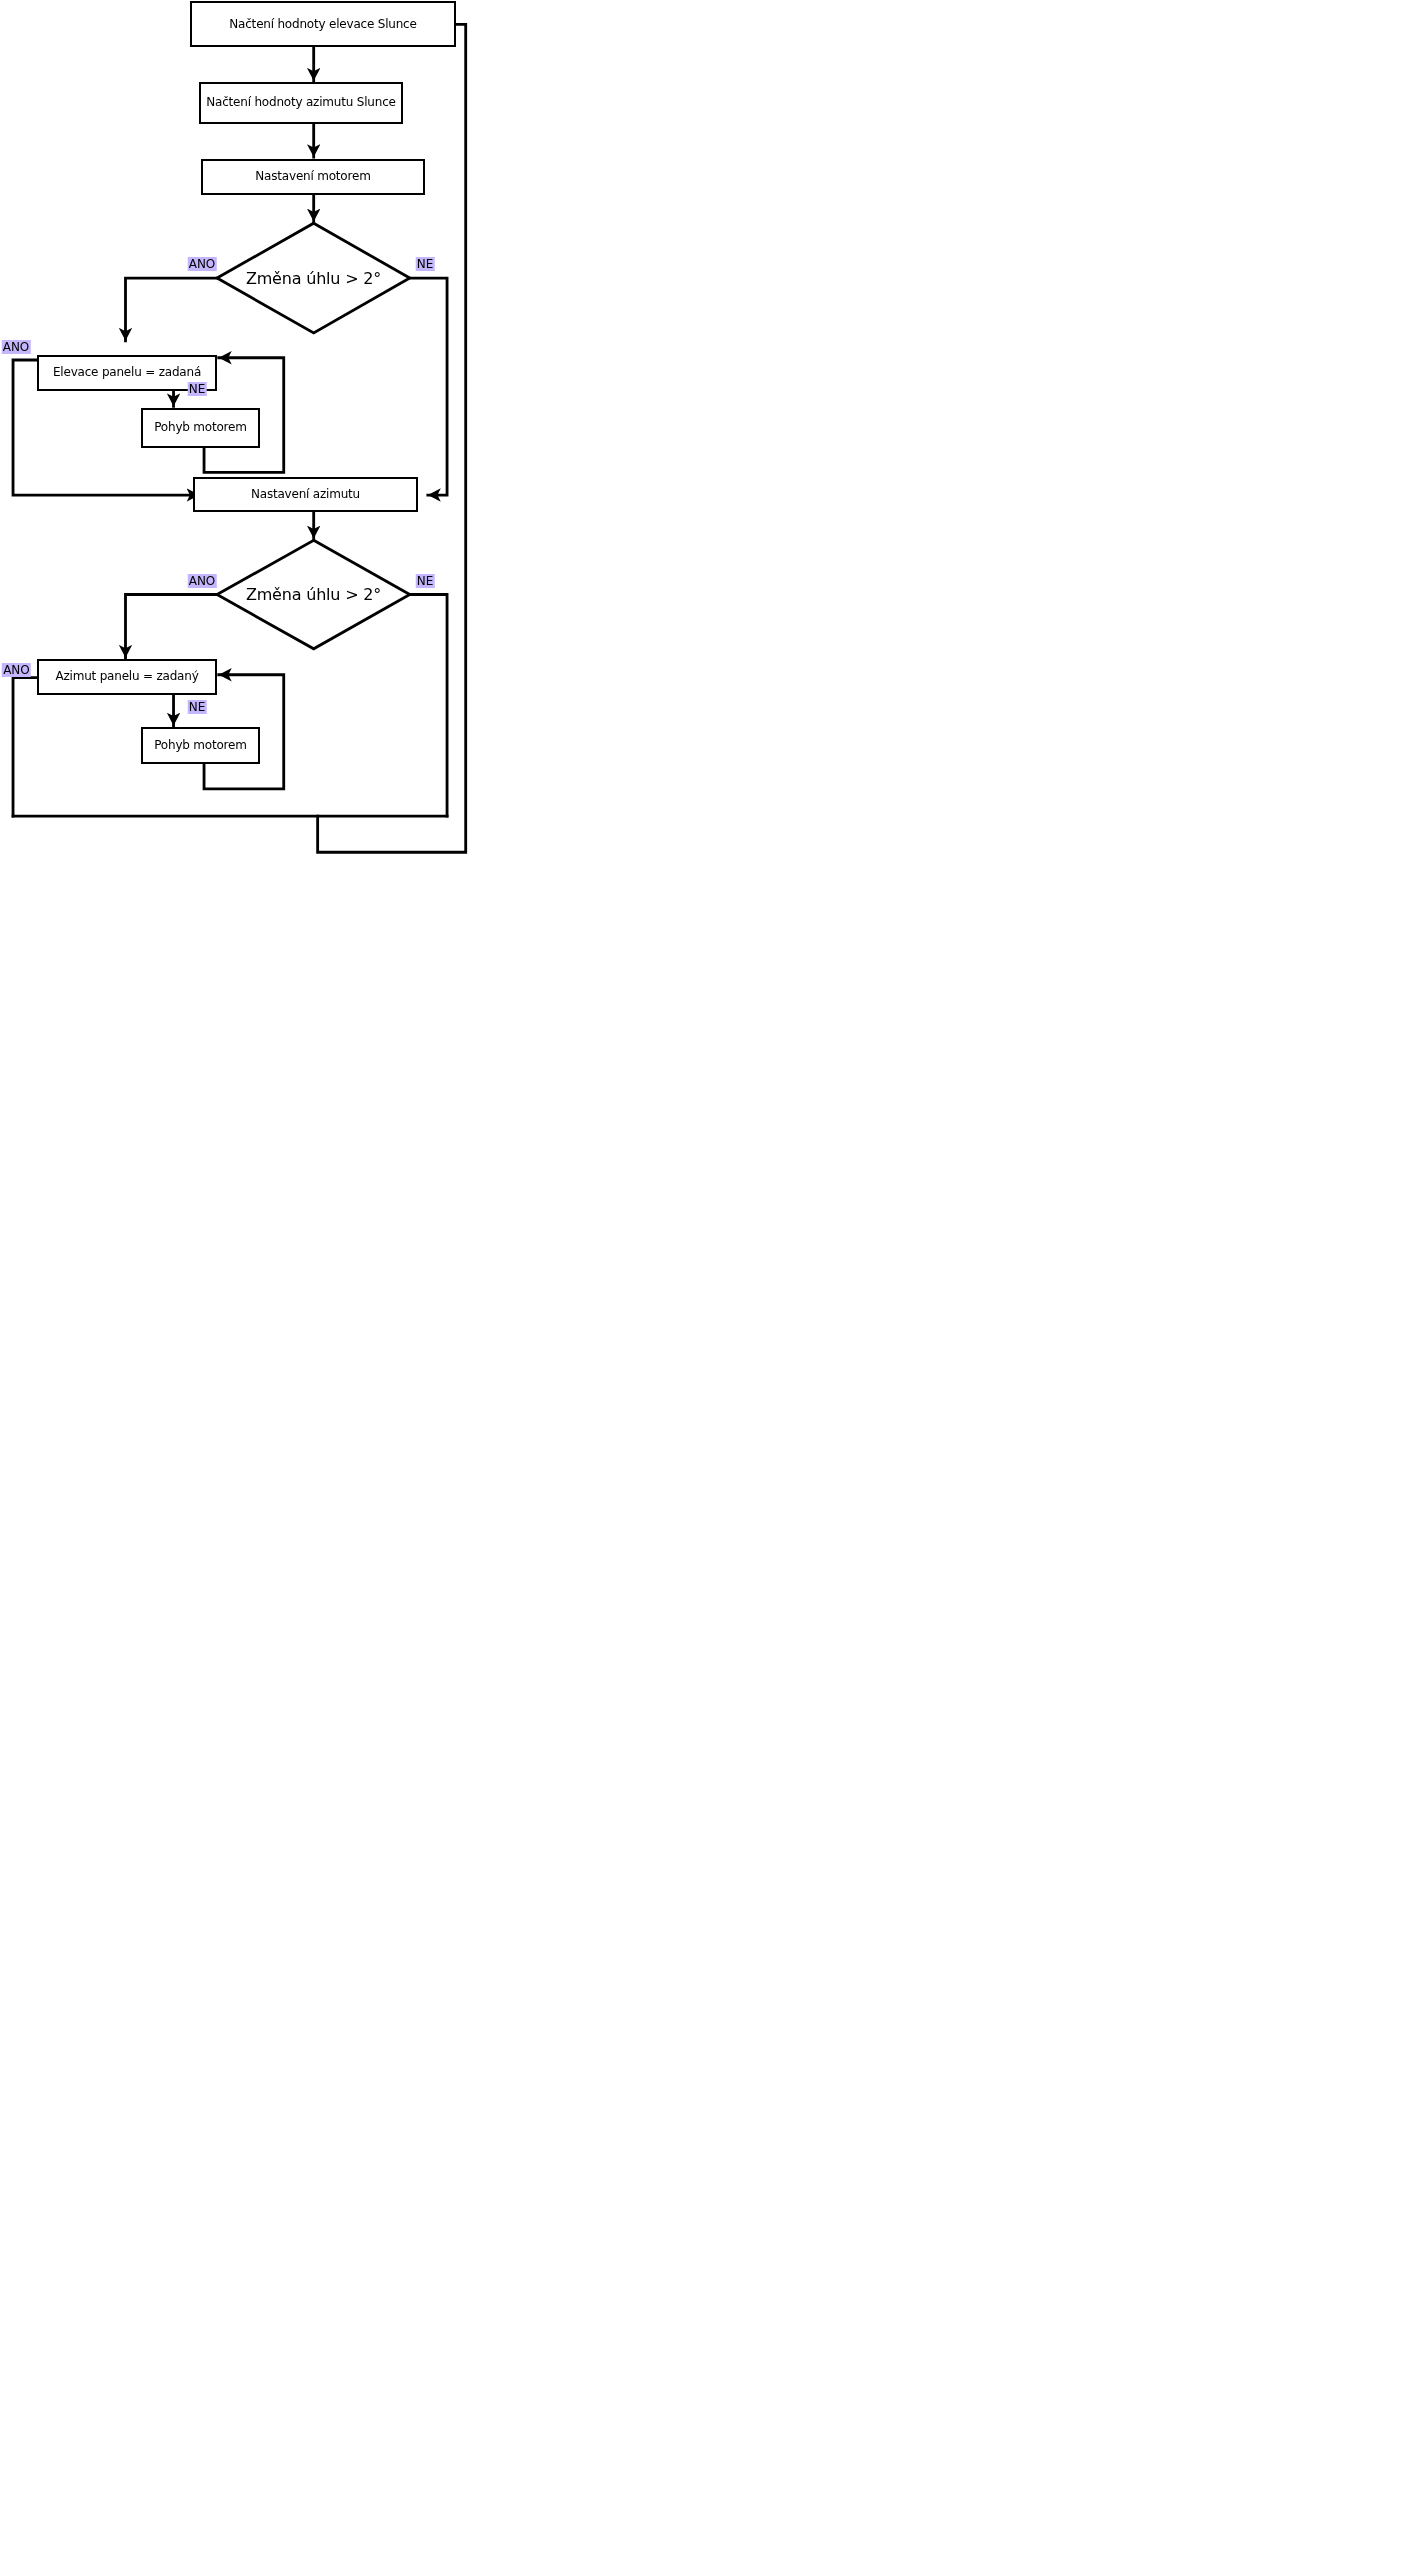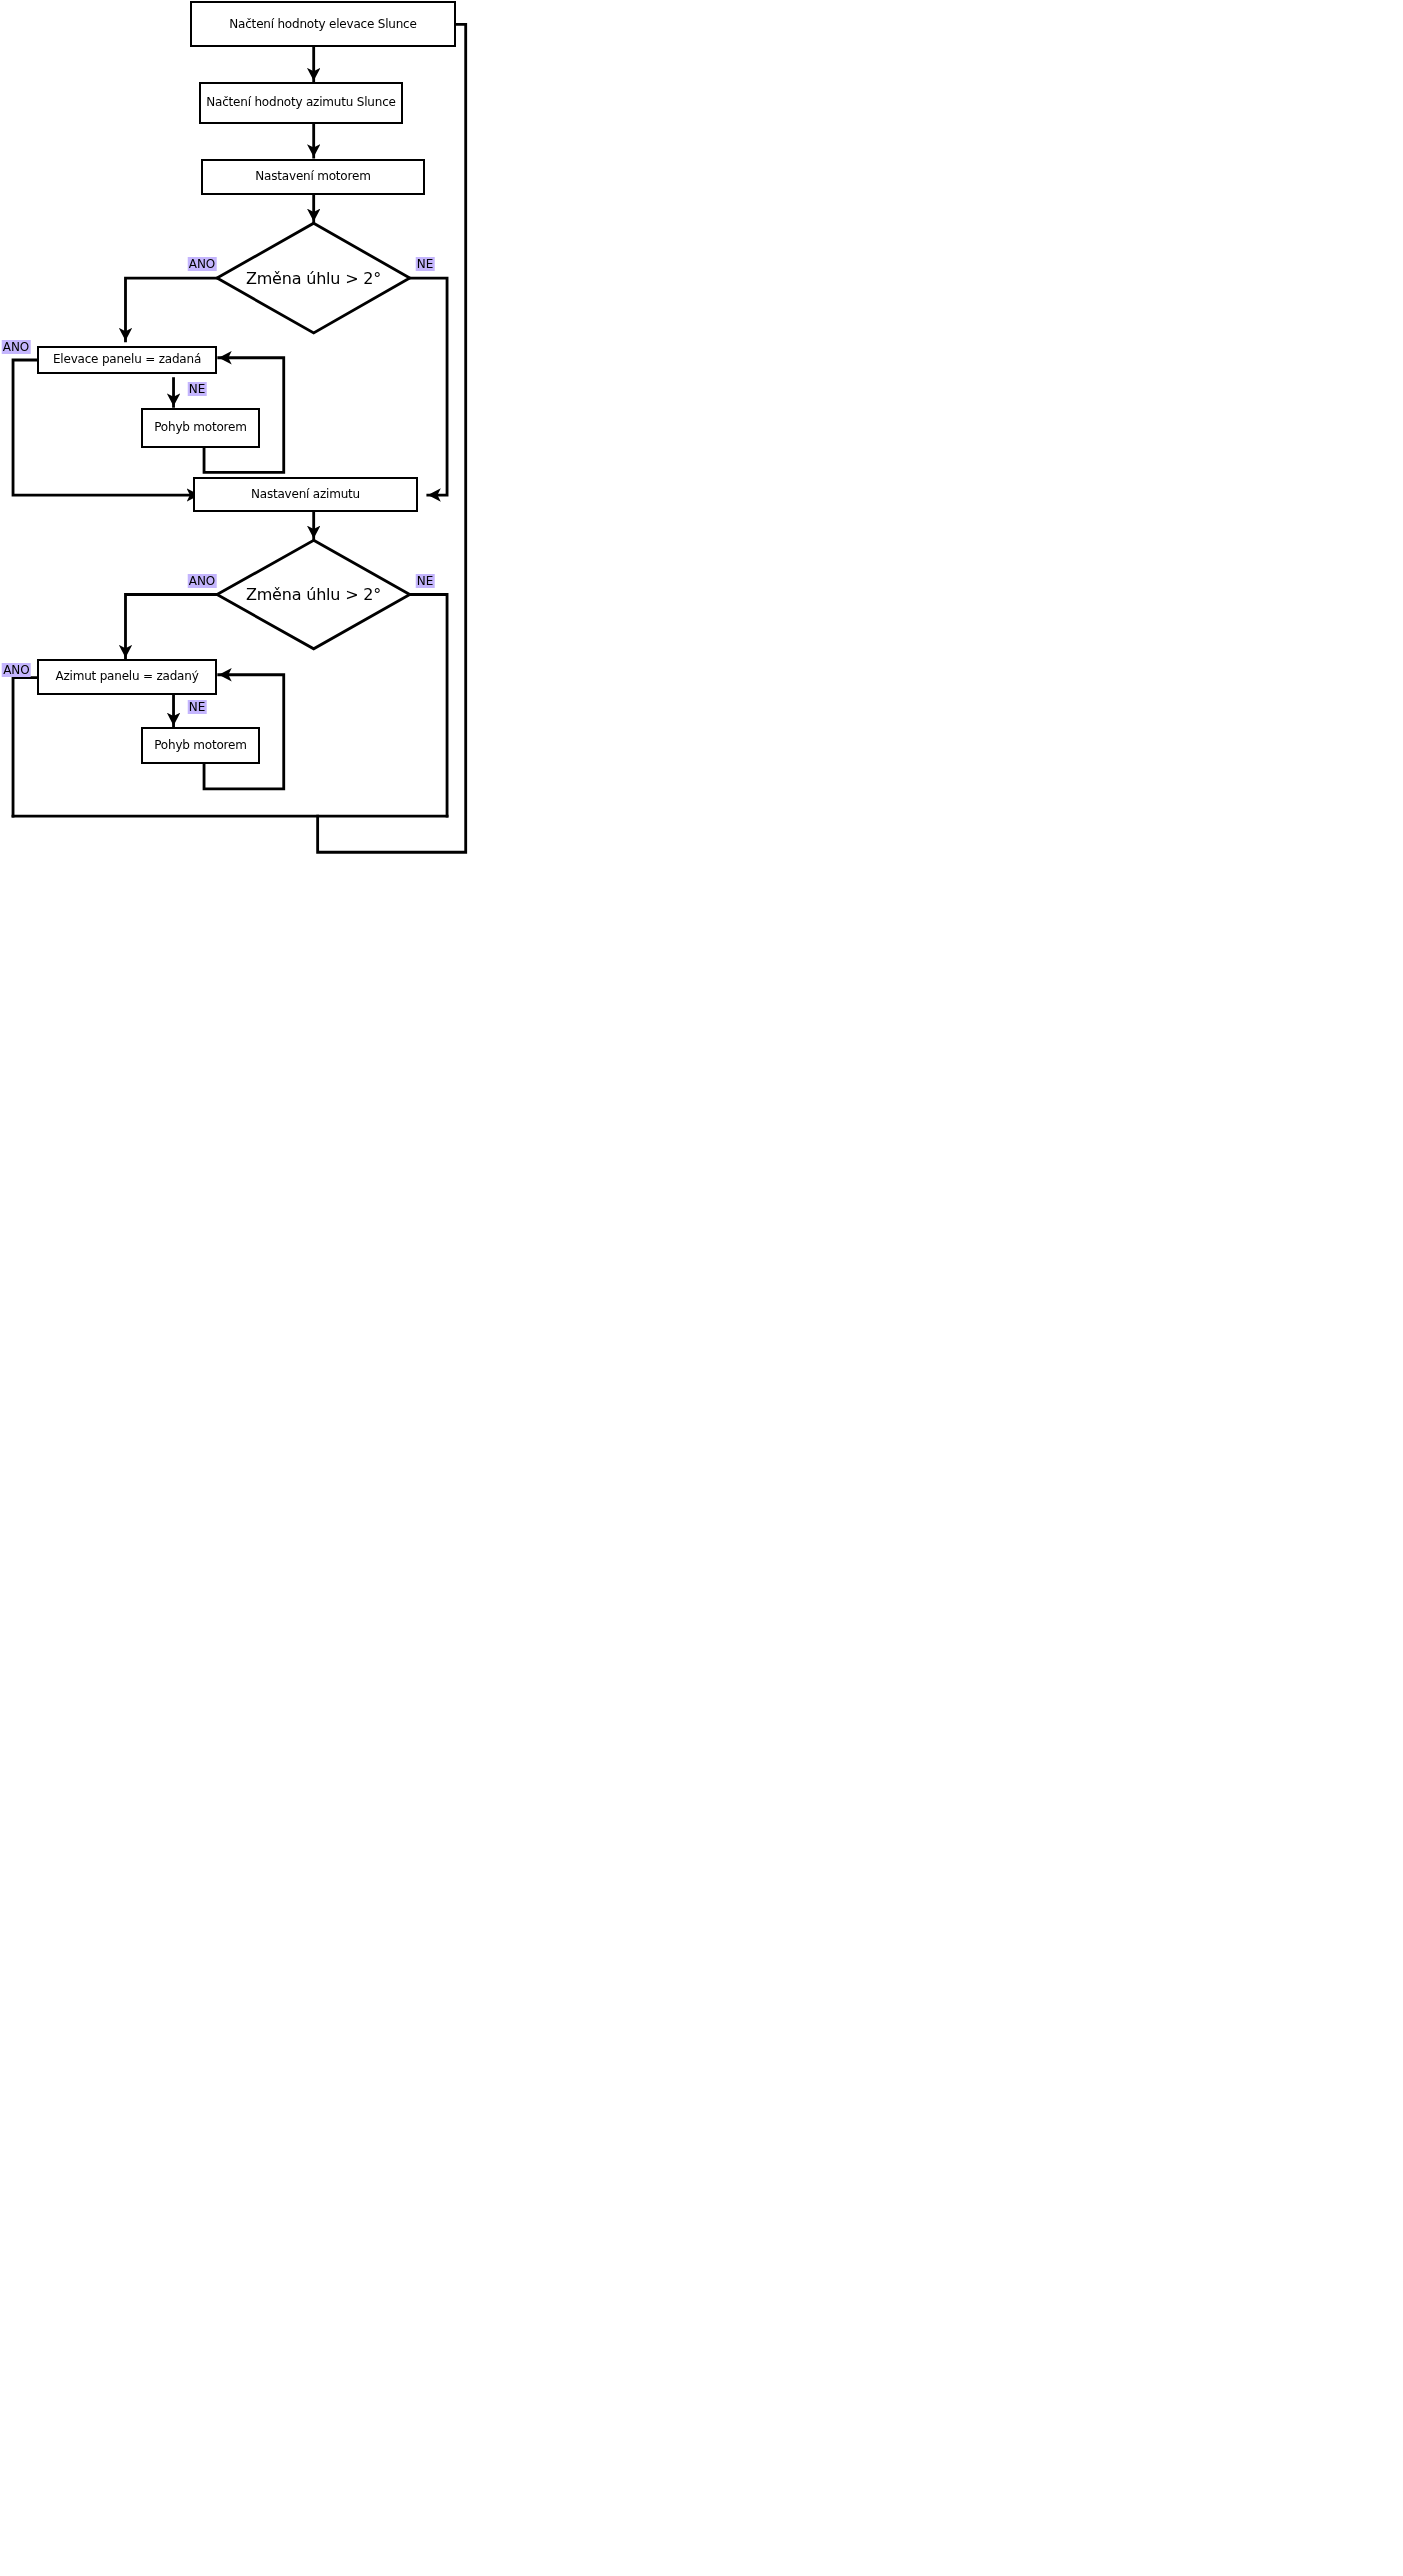--- a/index.html
+++ b/index.html
@@ -105,21 +105,21 @@
       <polygon points="555,956 725,1052 555,1148 384,1052" fill="#ffffff"></polygon>
     </g>
   </svg>
 
   <div class="node" style="left:190px; top:1.1px; width:266px; height:46px;">Načtení hodnoty elevace Slunce</div>
 
   <div class="node" style="left:199px; top:82px; width:204px; height:42px;">Načtení hodnoty azimutu Slunce</div>
 
   <div class="node" style="left:201px; top:159px; width:224px; height:36px;">Nastavení motorem</div>
 
-  <div class="node" style="left:37px; top:346px; width:180px; height:28px;">Elevace panelu = zadaná</div>
+  <div class="node" style="left:37px; top:355px; width:180px; height:36px;">Elevace panelu = zadaná</div>
 
   <div class="node" style="left:141px; top:408px; width:119px; height:40px;">Pohyb motorem</div>
 
   <div class="node" style="left:193px; top:477px; width:225px; height:35px;">Nastavení azimutu</div>
 
   <div class="node" style="left:37px; top:659px; width:180px; height:36px;">Azimut panelu = zadaný</div>
 
   <div class="node" style="left:141px; top:727px; width:119px; height:37px;">Pohyb motorem</div>
 
   <div class="dlabel" style="left:223px; top:270px; width:181px; height:16px;">Změna úhlu &gt; 2°</div>

